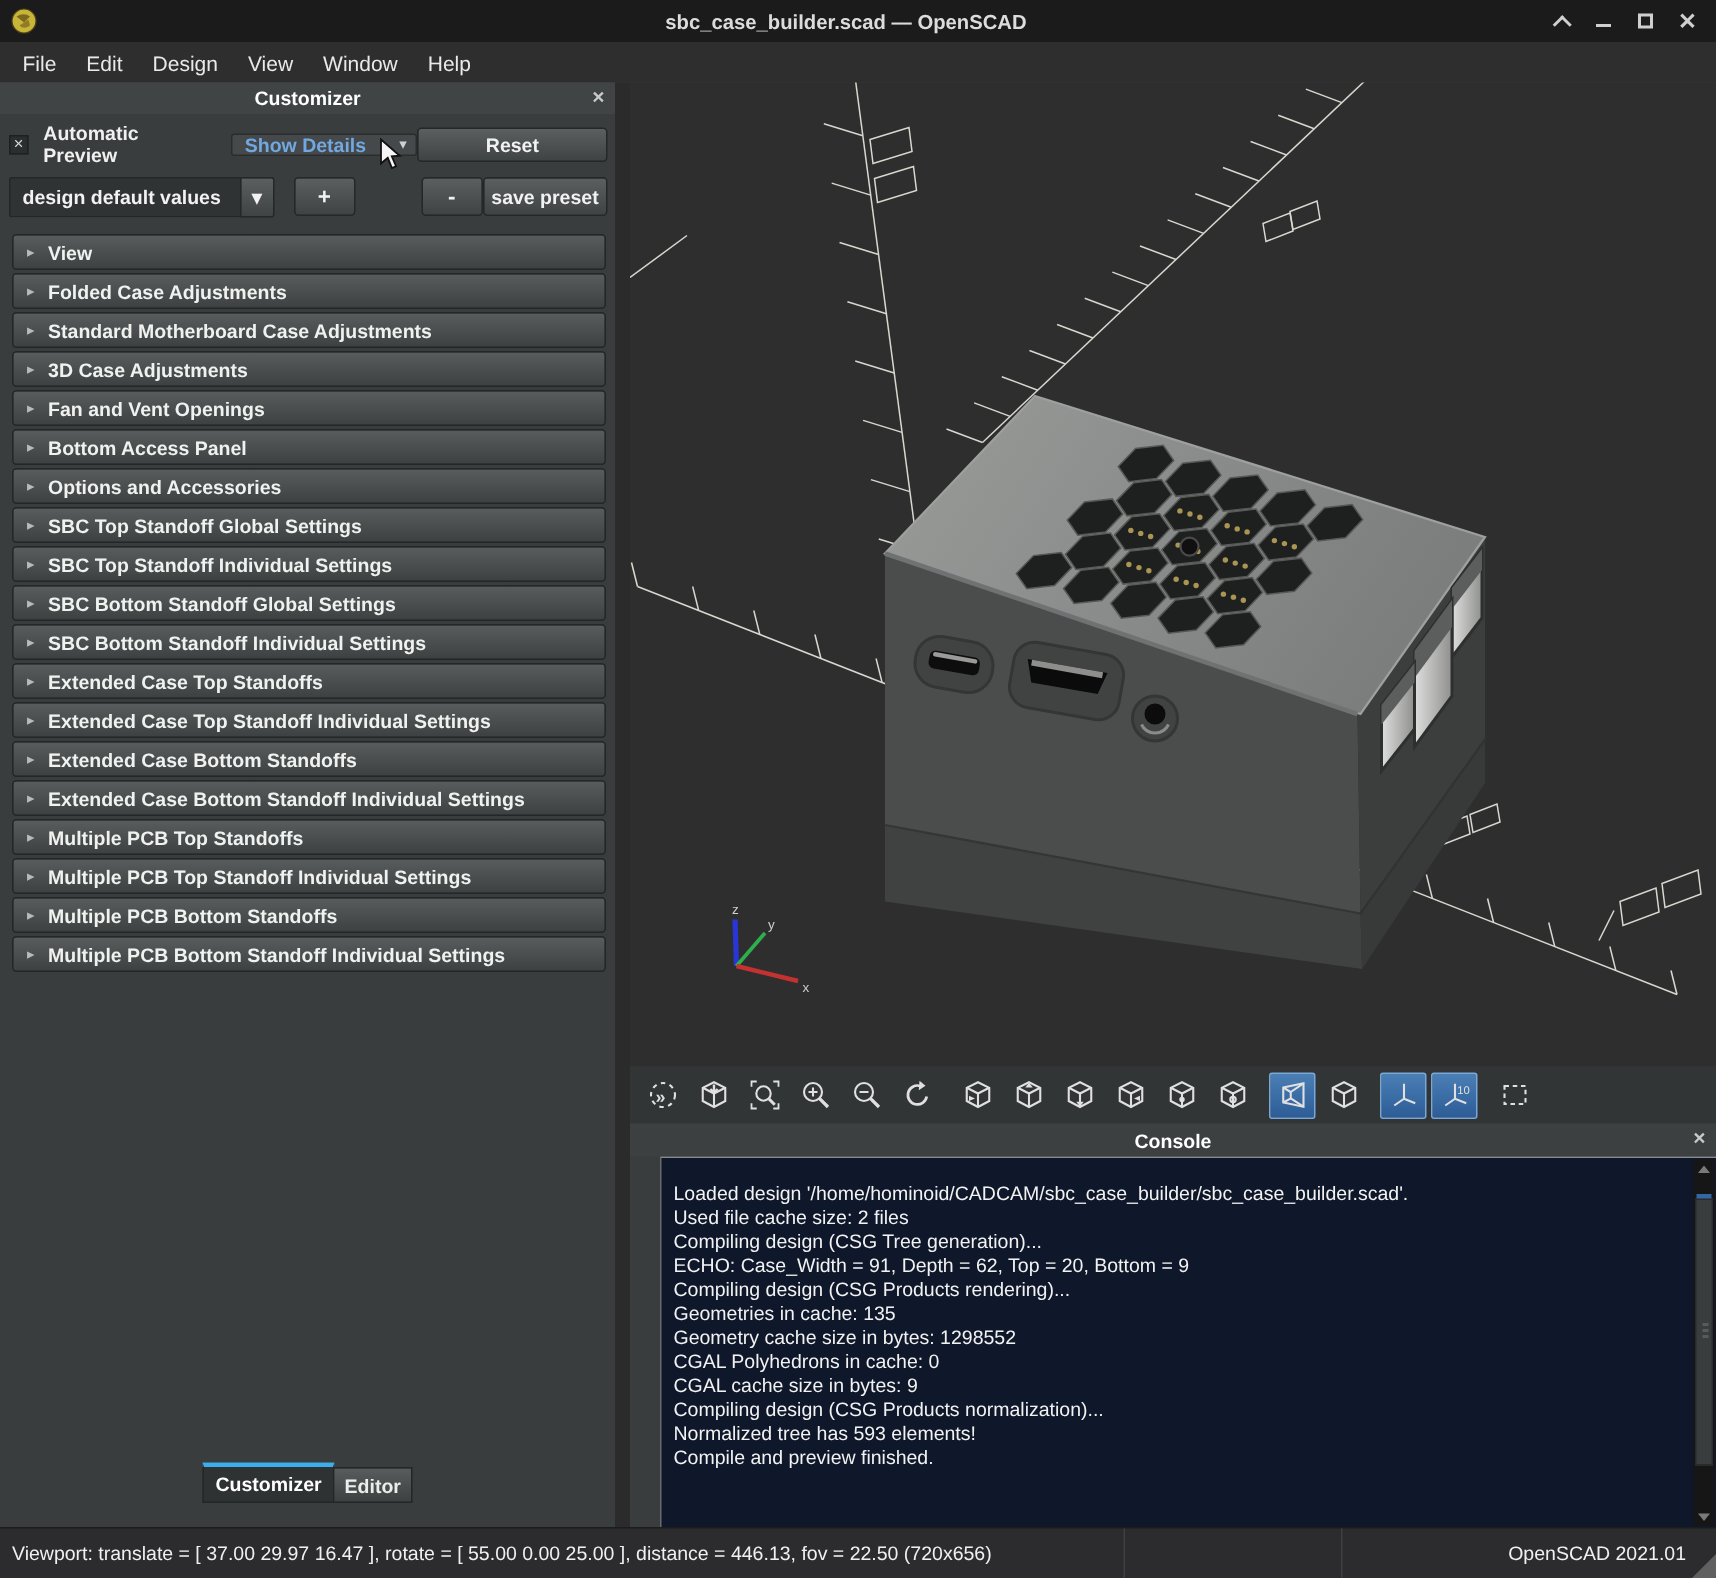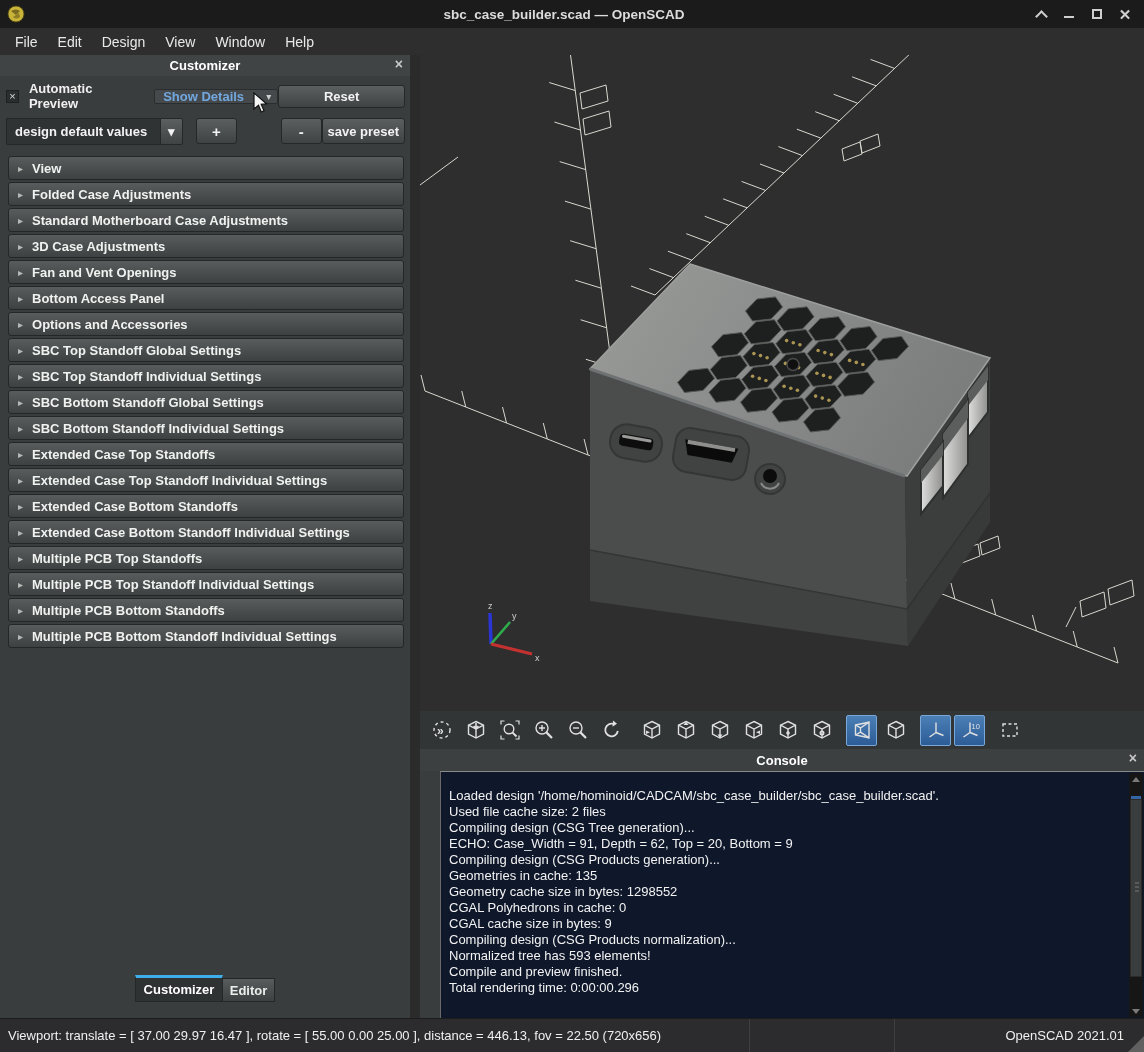--- a/index.html
+++ b/index.html
@@ -528,29 +528,28 @@
     <div class="console-header">
       <span>Console</span>
       <span class="panel-close">×</span>
     </div>
     <div class="console">
       <div id="console-lines">
           <div class="console-line">Loaded design '/home/hominoid/CADCAM/sbc_case_builder/sbc_case_builder.scad'.</div>
           <div class="console-line">Used file cache size: 2 files</div>
           <div class="console-line">Compiling design (CSG Tree generation)...</div>
           <div class="console-line">ECHO: Case_Width = 91, Depth = 62, Top = 20, Bottom = 9</div>
-          <div class="console-line">Compiling design (CSG Products generation)...</div>
+          <div class="console-line">Compiling design (CSG Products rendering)...</div>
           <div class="console-line">Geometries in cache: 135</div>
           <div class="console-line">Geometry cache size in bytes: 1298552</div>
           <div class="console-line">CGAL Polyhedrons in cache: 0</div>
           <div class="console-line">CGAL cache size in bytes: 9</div>
           <div class="console-line">Compiling design (CSG Products normalization)...</div>
           <div class="console-line">Normalized tree has 593 elements!</div>
           <div class="console-line">Compile and preview finished.</div>
-          <div class="console-line">Total rendering time: 0:00:00.296</div>
         </div>
       <div class="vscroll">
         <div class="vs-arrow vs-up">
             <div class="tri-up"></div>
           </div>
         <div class="vs-thumb">
             <div class="vs-grip"></div>
           </div>
         <div class="vs-arrow vs-down">
             <div class="tri-down"></div>

